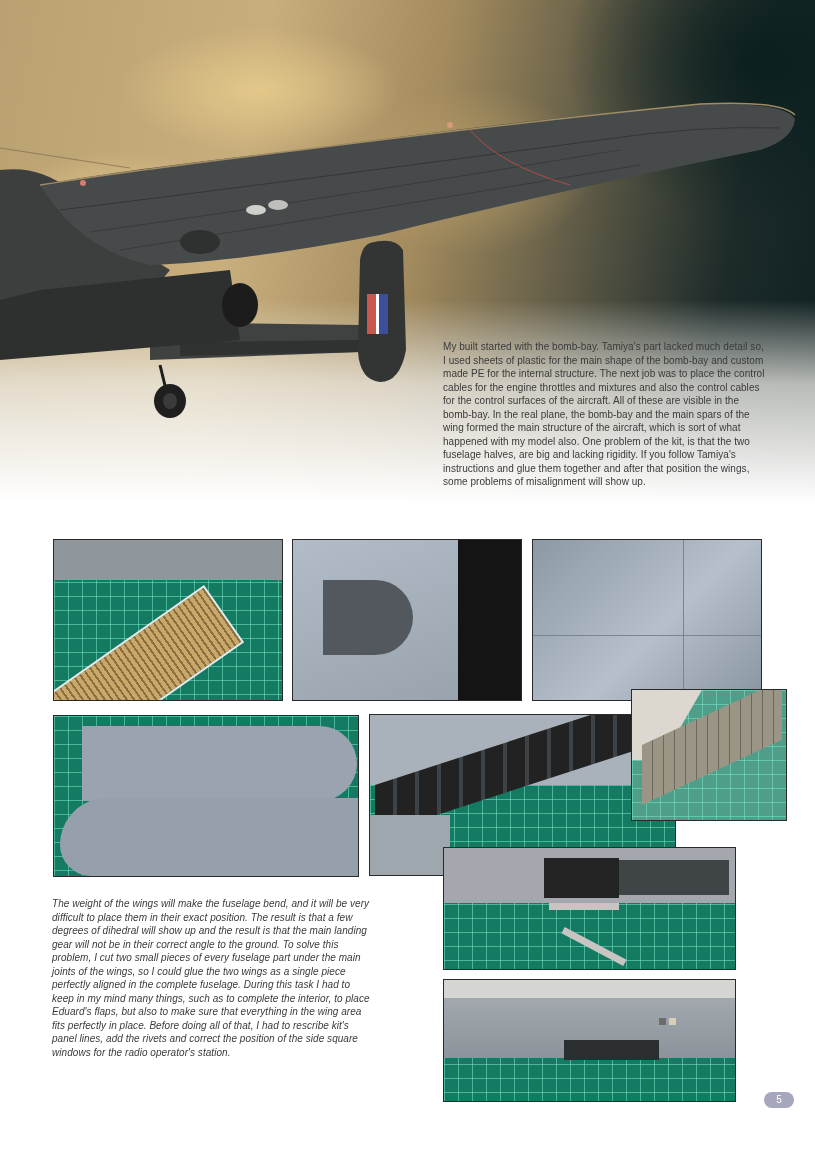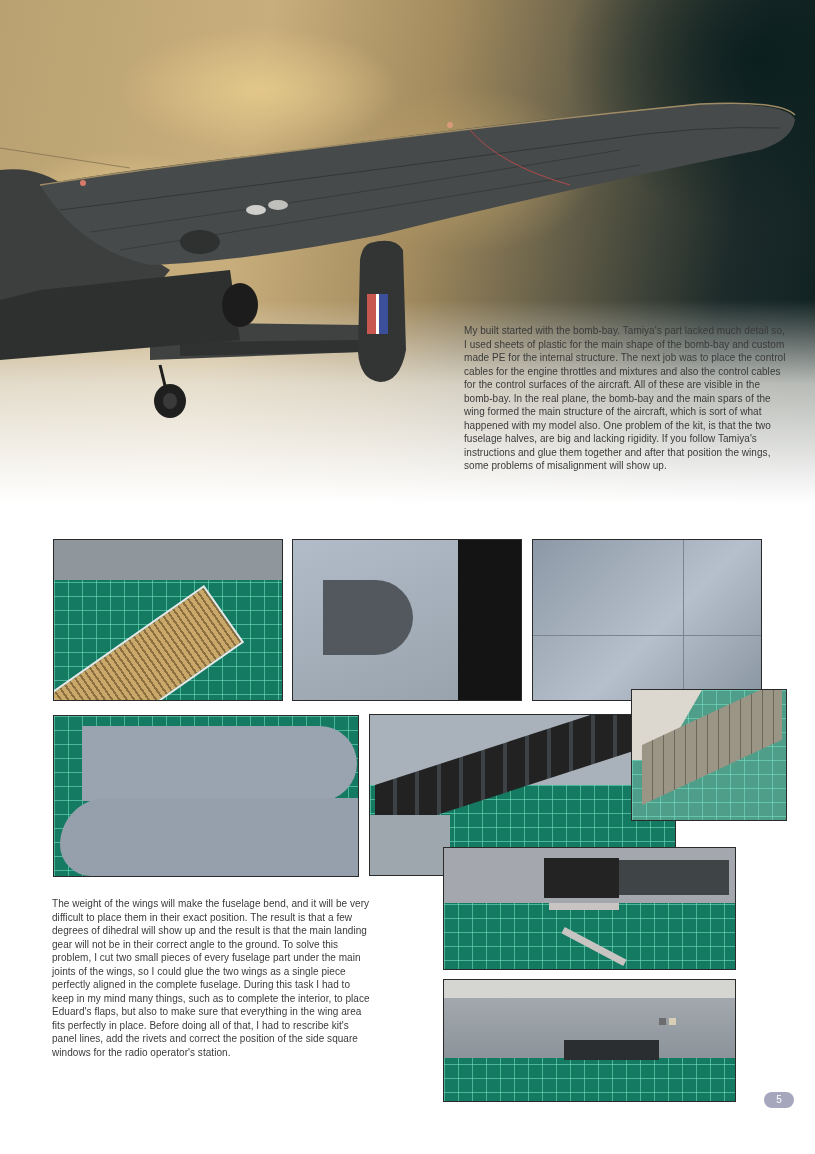--- a/index.html
+++ b/index.html
@@ -20,22 +20,22 @@
     content: ""; position: absolute; left: 0; right: 0; top: 300px; bottom: 0;
     background: linear-gradient(180deg, rgba(255,255,255,0) 0%, rgba(240,238,232,0.75) 35%, #ffffff 85%);
   }
   .hero svg { position: absolute; left: 0; top: 0; z-index: 2; }
 
   
   .body-text {
     position: absolute; z-index: 5;
     font-size: 10px; line-height: 13.55px; color: #3a3a3a; letter-spacing: 0.05px;
   }
-  .text-top { left: 443px; top: 324px; width: 325px; margin-left: 21px; }
-  .text-bottom { left: 52px; top: 897px; width: 322px; }
+  .text-top { left: 443px; top: 340px; width: 325px; }
+  .text-bottom { left: 52px; top: 897px; width: 322px; font-style: italic; }
 
   
   .photo {
     position: absolute; border: 1.5px solid #2a2a2a; overflow: hidden; background: #1c7a63;
   }
   .mat {
     background-color: #147a62;
     background-image:
       linear-gradient(rgba(120,230,200,0.55) 1px, transparent 1px),
       linear-gradient(90deg, rgba(120,230,200,0.55) 1px, transparent 1px);

